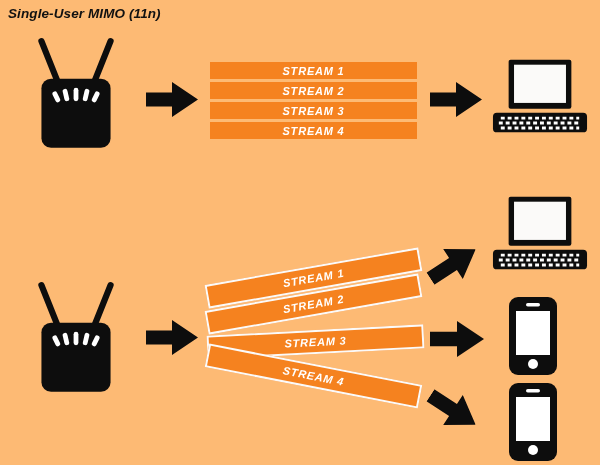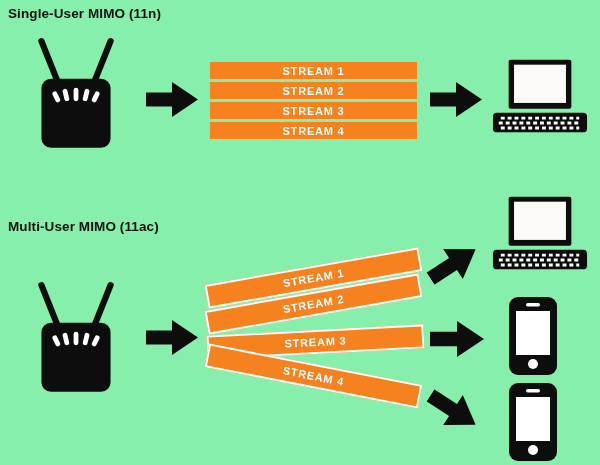--- a/index.html
+++ b/index.html
@@ -1,22 +1,23 @@
 <!DOCTYPE html>
 <html><head>
 <meta charset="utf-8">
 <style>
   html, body { margin: 0; padding: 0; background: #ffffff; }
   .canvas {
     position: relative;
     width: 600px;
     height: 465px;
-    background: #86efac;
+    background: #fdba74;
     font-family: "Liberation Sans", sans-serif;
     overflow: hidden;
+    font-style: italic;
   }
   .layer { position: absolute; left: 0; top: 0; width: 100%; height: 100%; }
   .section-title {
     position: absolute;
     font-weight: 700;
     font-size: 13.5px;
     color: #111111;
     letter-spacing: 0.1px;
     white-space: nowrap;
   }
@@ -87,21 +88,20 @@
         <rect x="2" y="54" width="96" height="20" rx="4" fill="#0d0d0d"></rect>
         <line x1="10" y1="59.5" x2="90" y2="59.5" stroke="#ffffff" stroke-width="3" stroke-dasharray="4 3"></line>
         <line x1="8" y1="64.5" x2="92" y2="64.5" stroke="#ffffff" stroke-width="3" stroke-dasharray="4 3"></line>
         <line x1="10" y1="69.5" x2="90" y2="69.5" stroke="#ffffff" stroke-width="3" stroke-dasharray="4 3"></line>
       </svg>
     </div>
   </div>
 
   <div class="layer">
 
-    <div class="section-title" style="left:8px; top:219px;">Multi-User MIMO (11ac)</div>
 
     <div class="icon" style="left:28px; top:280px; width:96px; height:116px;">
       <svg viewBox="0 0 100 120" aria-hidden="true">
         <line x1="32" y1="50" x2="14" y2="5" stroke="#0d0d0d" stroke-width="6.5" stroke-linecap="round"></line>
         <line x1="68" y1="50" x2="86" y2="5" stroke="#0d0d0d" stroke-width="6.5" stroke-linecap="round"></line>
         <rect x="14" y="44" width="72" height="72" rx="10" fill="#0d0d0d"></rect>
         <rect x="27" y="57" width="5" height="12" rx="2.5" fill="#ffffff" transform="rotate(-26 29.5 63)"></rect>
         <rect x="37" y="54.5" width="5" height="13" rx="2.5" fill="#ffffff" transform="rotate(-13 39.5 61)"></rect>
         <rect x="47.5" y="53.5" width="5" height="14" rx="2.5" fill="#ffffff"></rect>
         <rect x="58" y="54.5" width="5" height="13" rx="2.5" fill="#ffffff" transform="rotate(13 60.5 61)"></rect>

